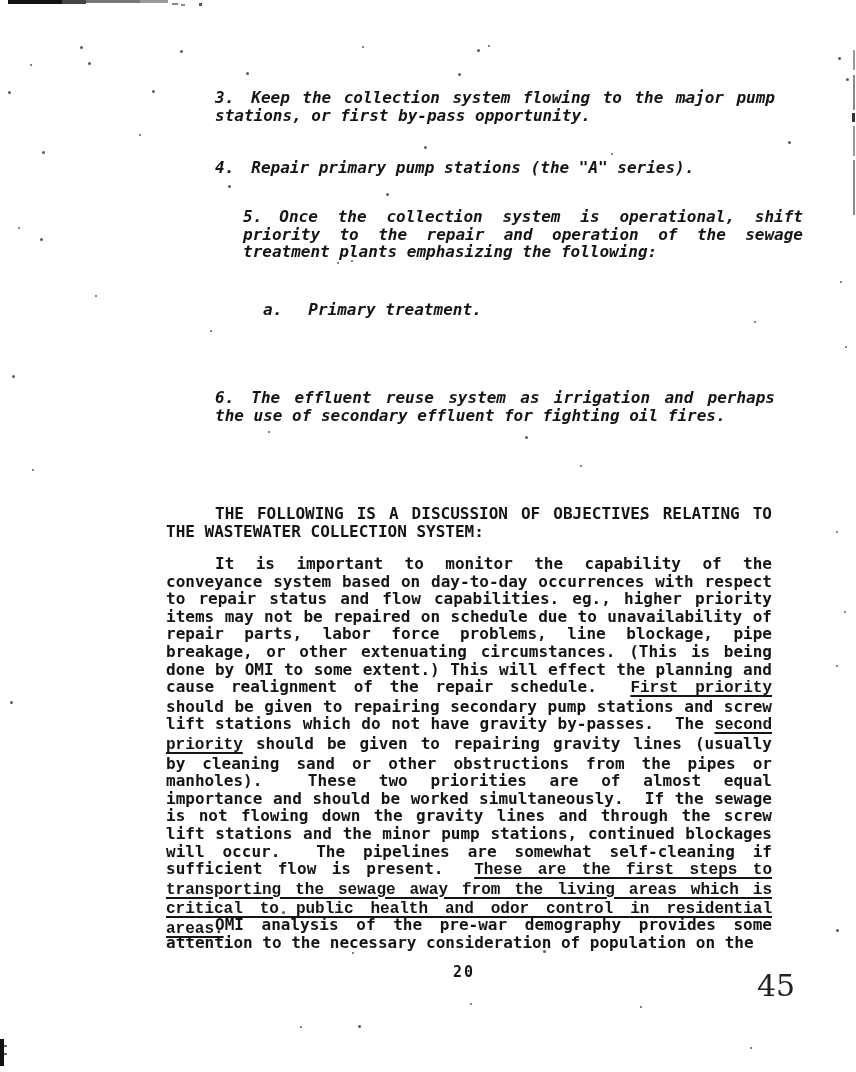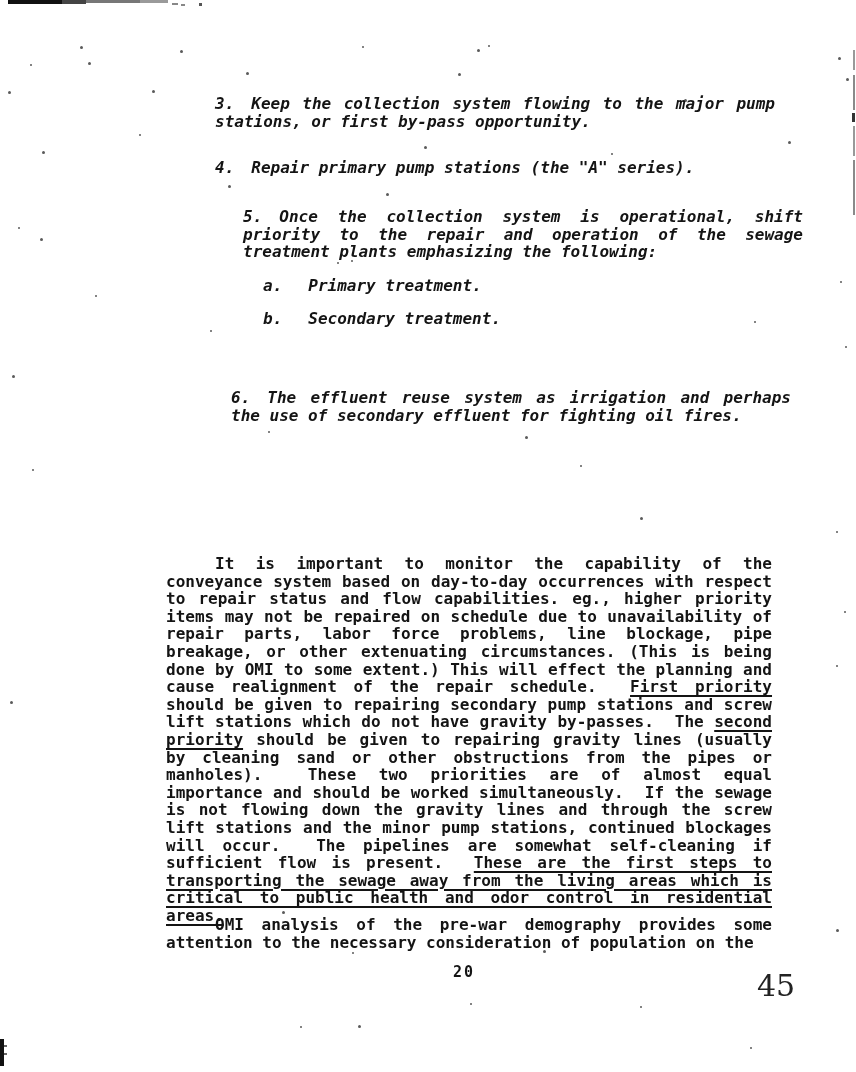--- a/index.html
+++ b/index.html
@@ -3,26 +3,26 @@
 <meta charset="utf-8">
 <style>
   html,body{margin:0;padding:0;background:#e8e8e8;}
   .sheet{
     position:relative;width:856px;height:1072px;background:#ffffff;
     font-family:"DejaVu Sans Mono", monospace;font-weight:bold;color:#141414;
     overflow:hidden;
   }
   .block{position:absolute;font-size:16px;line-height:17.6px;}
   .item{left:215px;width:560px;font-style:italic;text-align:justify;}
-  .subitem{left:263px;font-style:italic;white-space:nowrap;}
+  .subitem{left:263px;font-style:italic;white-space:nowrap;margin-top:24px;}
   .num{padding-right:17px;}
   .subitem .num{padding-right:26px;}
   .heading{left:166px;width:606px;text-align:justify;text-indent:49px;}
   .para{left:166px;width:606px;text-align:justify;text-indent:49px;}
-  .u{text-decoration:underline;text-decoration-thickness:2px;text-underline-offset:3px;}
+  .u{text-decoration:underline;text-decoration-thickness:2px;text-underline-offset:3px;font-family:Liberation Mono, monospace;}
   .pageno{left:453px;top:964px;font-size:15px;letter-spacing:2px;}
   .stamp{left:757px;top:977px;font-family:"DejaVu Serif", serif;font-weight:normal;font-size:30px;color:#222;}
   
   .art{position:absolute;background:#222;}
   .speck{position:absolute;background:#3d3d3d;border-radius:50%;opacity:.85;}
 </style>
 </head>
 <body>
 
 <div class="sheet">
@@ -93,41 +93,39 @@
       <div class="speck" style="left: 836px; top: 929px; width: 3px; height: 3px;"></div>
       <div class="speck" style="left: 470px; top: 1003px; width: 2px; height: 2px;"></div>
       <div class="speck" style="left: 358px; top: 1025px; width: 3px; height: 3px;"></div>
       <div class="speck" style="left: 640px; top: 1006px; width: 2px; height: 2px;"></div>
       <div class="speck" style="left: 750px; top: 1047px; width: 2px; height: 2px;"></div>
       <div class="speck" style="left: 300px; top: 1026px; width: 2px; height: 2px;"></div>
       <div class="speck" style="left: 543px; top: 950px; width: 3px; height: 3px;"></div>
       <div class="speck" style="left: 352px; top: 952px; width: 2px; height: 2px;"></div>
     </div>
 
-  <div class="block item" style="top:95px;">
+  <div class="block item" style="top:89px;">
     <span class="num">3.</span><span>Keep the collection system flowing to the major pump stations, or first by-pass opportunity.</span>
   </div>
   <div class="block item" style="top:159px;">
     <span class="num">4.</span><span>Repair primary pump stations (the "A" series).</span>
   </div>
   <div class="block item" style="top:208px;margin-left:28px;">
     <span class="num">5.</span><span>Once the collection system is operational, shift priority to the repair and operation of the sewage treatment plants emphasizing the following:</span>
   </div>
 
   <div class="block subitem" style="top:277px;">
     <span class="num">a.</span><span>Primary treatment.</span>
   </div>
-  <div class="block subitem" style="top:310px;">
-    <span class="num">b.</span><span>Secondary treatment.</span>
-  </div>
 
-  <div class="block item" style="top:389px;margin-left:16px;">
+  <div class="block item" style="top:389px;">
     <span class="num">6.</span><span>The effluent reuse system as irrigation and perhaps the use of secondary effluent for fighting oil fires.</span>
   </div>
 
+  <div class="block heading" style="top:505px;">THE FOLLOWING IS A DISCUSSION OF OBJECTIVES RELATING TO THE WASTEWATER COLLECTION SYSTEM:</div>
 
   <div class="block para" style="top:555px;" id="para1"><span>It is important to monitor the capability of the conveyance system based on day-to-day occurrences with respect to repair status and flow capabilities. eg., higher priority items may not be repaired on schedule due to unavailability of repair parts, labor force problems, line blockage, pipe breakage, or other extenuating circumstances. (This is being done by OMI to some extent.) This will effect the planning and cause realignment of the repair schedule.&nbsp; </span><span class="u">First priority</span><span> should be given to repairing secondary pump stations and screw lift stations which do not have gravity by-passes.&nbsp; The </span><span class="u">second priority</span><span> should be given to repairing gravity lines (usually by cleaning sand or other obstructions from the pipes or manholes).&nbsp; These two priorities are of almost equal importance and should be worked simultaneously.&nbsp; If the sewage is not flowing down the gravity lines and through the screw lift stations and the minor pump stations, continued blockages will occur.&nbsp; The pipelines are somewhat self-cleaning if sufficient flow is present.&nbsp; </span><span class="u">These are the first steps to transporting the sewage away from the living areas which is critical to public health and odor control in residential areas.</span></div>
 
   <div class="block para" style="top:916px;">OMI analysis of the pre-war demography provides some attention to the necessary consideration of population on the</div>
 
   <div class="block pageno">20</div>
   <div class="block stamp">45</div>
 
 </div>
 

